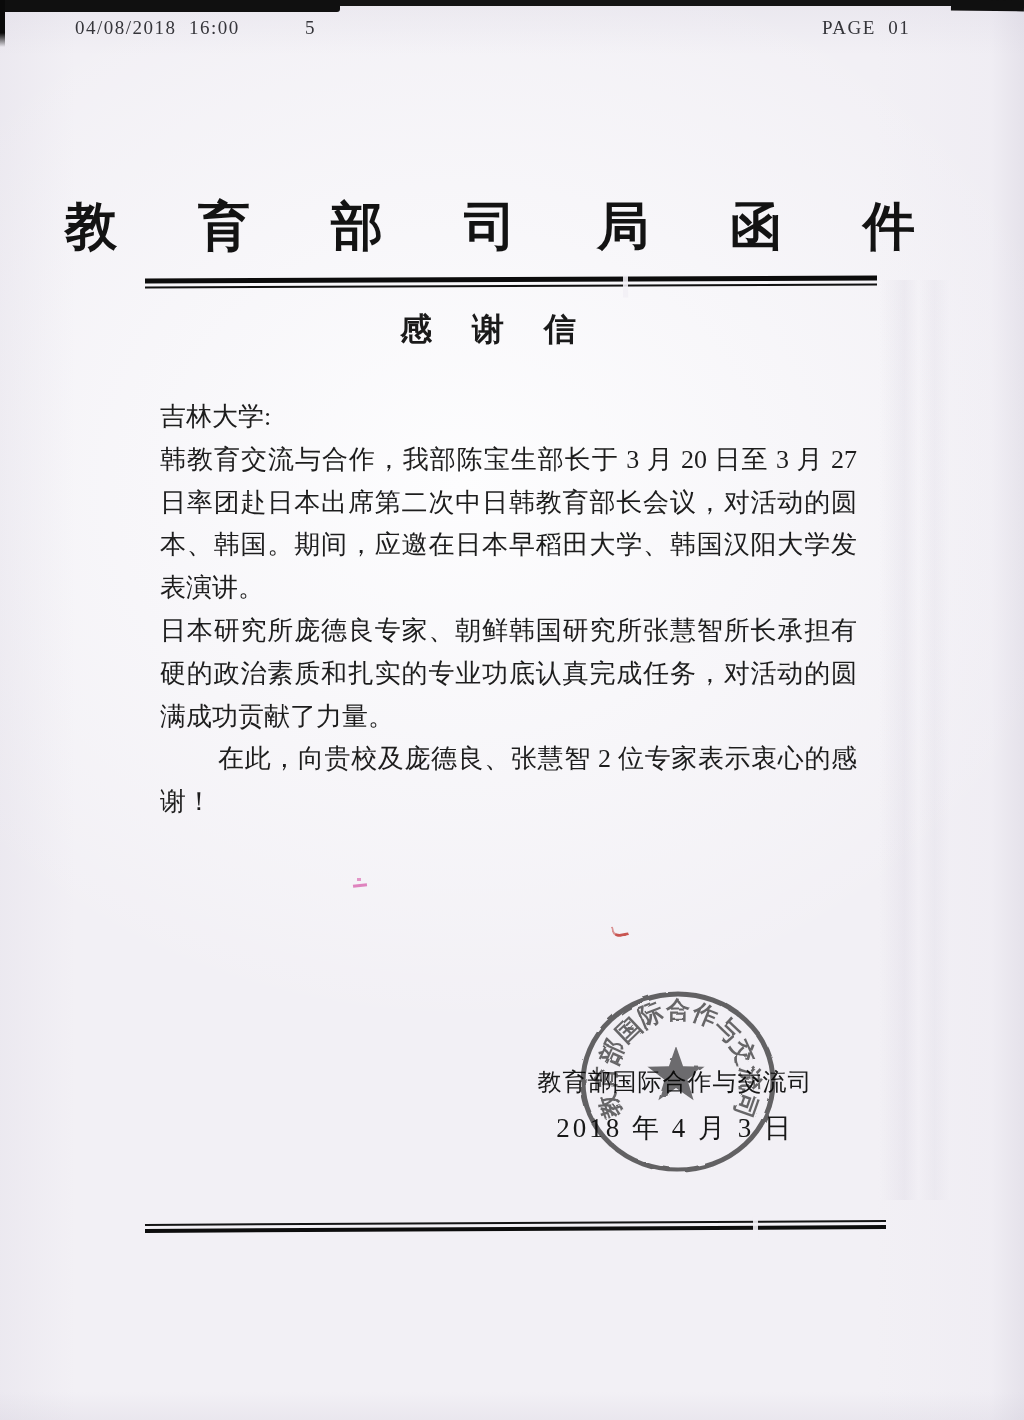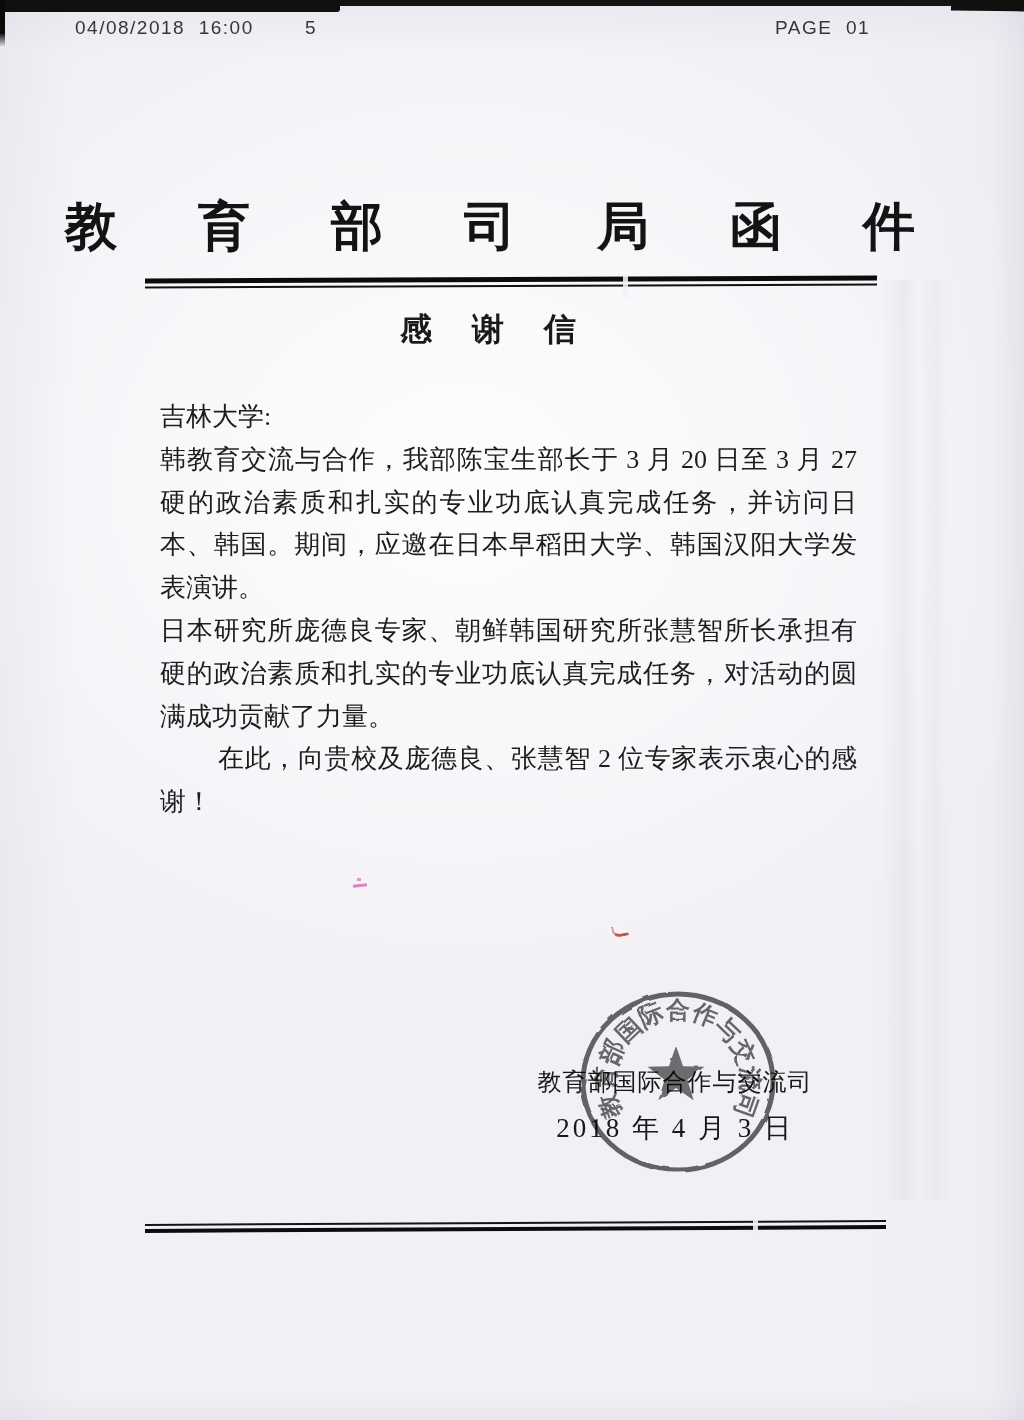--- a/index.html
+++ b/index.html
@@ -18,25 +18,25 @@
     position:absolute;left:880px;top:280px;width:70px;height:920px;pointer-events:none;
     background:linear-gradient(90deg, rgba(255,255,255,0), rgba(188,182,202,.14) 35%, rgba(255,255,255,0) 55%, rgba(188,182,202,.10) 78%, rgba(255,255,255,0));
   }
   
   .topbar{position:absolute;left:0;top:0;width:1024px;height:6px;background:#141414;}
   .topbar-left{position:absolute;left:0;top:0;width:340px;height:12px;background:#101010;border-radius:0 0 3px 0;}
   .topbar-right{position:absolute;left:951px;top:0;width:73px;height:11px;background:#101010;transform:rotate(.6deg);}
   .leftbar{position:absolute;left:0;top:0;width:5px;height:47px;background:linear-gradient(180deg,#0a0a0a 70%,rgba(10,10,10,0));}
   
   .faxhdr{position:absolute;left:0;top:17px;width:1024px;height:24px;
-    font-family:Liberation Sans, sans-serif;
+    font-family:Liberation Serif, serif;
     font-size:19px;color:#35353a;letter-spacing:1.5px;white-space:pre;}
   .fax-dt{position:absolute;left:75px;top:0;}
   .fax-st{position:absolute;left:305px;top:0;}
-  .fax-pg{position:absolute;left:775px;top:0;}
+  .fax-pg{position:absolute;left:822px;top:0;}
   
   .lh-title{position:absolute;left:0;top:192px;width:1024px;margin:0;
     transform:translateX(-22px);
     text-align:center;font-size:52px;font-weight:bold;color:#131313;
     letter-spacing:34px;text-indent:34px;white-space:nowrap;}
   .rule{position:absolute;box-sizing:border-box;background:transparent;}
   .rule-title{left:145px;top:277px;width:732px;height:10px;
     border-top:5px solid #0c0c0c;border-bottom:2px solid #111;transform:rotate(-.22deg);}
   .rule-bottom{left:145px;top:1222px;width:741px;height:9px;
     border-top:2px solid #151515;border-bottom:4px solid #0d0d0d;transform:rotate(-.3deg);}
@@ -89,21 +89,21 @@
 
   <div class="rule rule-title">
     <i class="notch"></i>
   </div>
 
   <h2 class="subject">感 谢 信</h2>
 
   <div class="body">
     <div class="ln left">吉林大学:</div>
     <div class="ln just">韩教育交流与合作，我部陈宝生部长于 3 月 20 日至 3 月 27</div>
-    <div class="ln just">硬的政治素质和扎实的专业功底认真完成任务，并访问日</div>
+    <div class="ln just">日率团赴日本出席第二次中日韩教育部长会议，对活动的圆</div>
     <div class="ln just">本、韩国。期间，应邀在日本早稻田大学、韩国汉阳大学发</div>
     <div class="ln left">表演讲。</div>
     <div class="ln just">日本研究所庞德良专家、朝鲜韩国研究所张慧智所长承担有</div>
     <div class="ln just">硬的政治素质和扎实的专业功底认真完成任务，对活动的圆</div>
     <div class="ln left">满成功贡献了力量。</div>
     <div class="ln just ind">在此，向贵校及庞德良、张慧智 2 位专家表示衷心的感</div>
     <div class="ln left">谢！</div>
   </div>
 
   <div class="pink-mark"></div>

